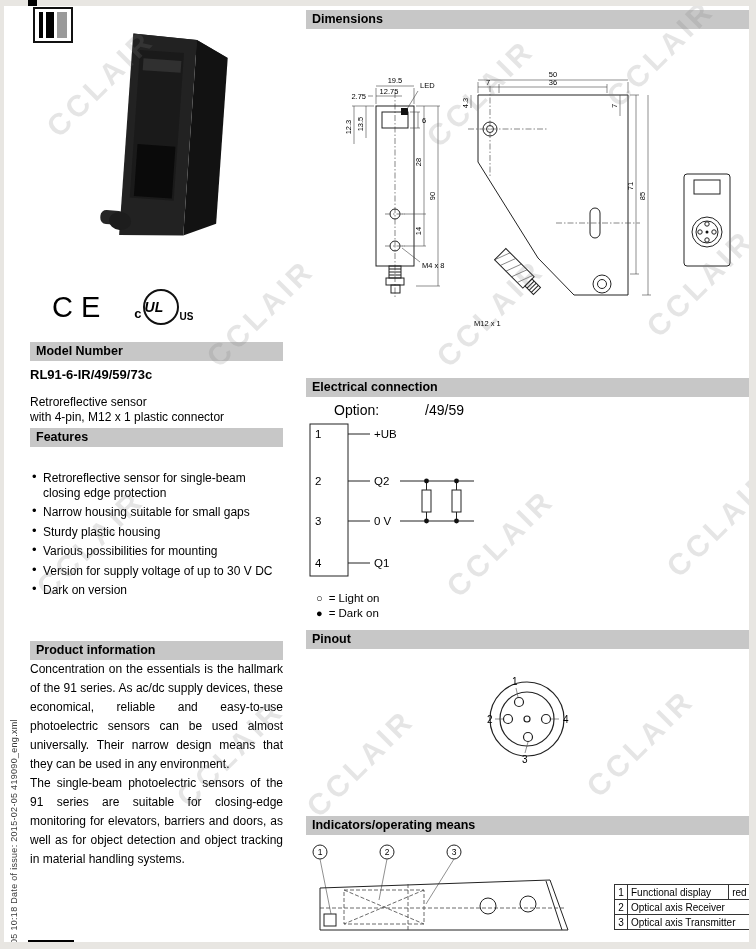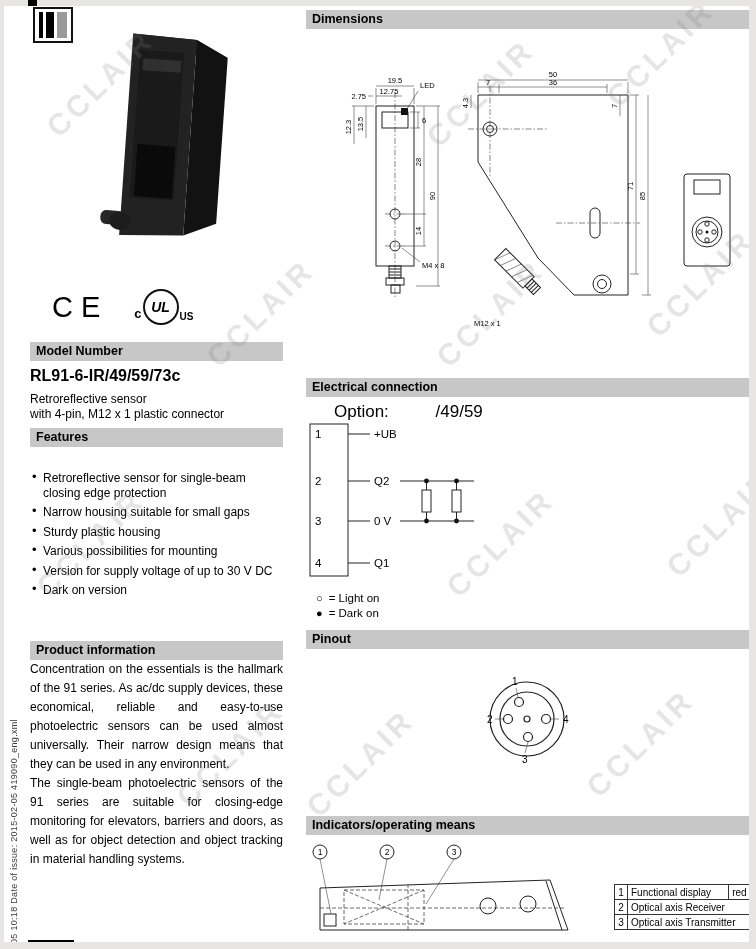--- a/index.html
+++ b/index.html
@@ -27,53 +27,53 @@
   .logo { position:absolute; left:33px; top:7px; width:40px; height:36px; border:2px solid #111; background:#fff; }
   .logo .b1 { position:absolute; left:4px; top:3px; width:4px; height:26px; background:#000; }
   .logo .b2 { position:absolute; left:11px; top:3px; width:8px; height:26px; background:#000; }
   .logo .b3 { position:absolute; left:22px; top:3px; width:10px; height:26px; background:#9a9a9a; }
 
   
   .section { position:absolute; left:30px; width:253px; }
   .section-r { position:absolute; left:306px; width:457px; }
   .hdr { background:#c7c7c7; height:19px; line-height:19px; font-size:12.5px; font-weight:bold; padding-left:6px; }
   .txt { font-size:12px; line-height:14.5px; }
-  .model-value { font-size:16px; font-weight:bold; margin:6px 0 7px 0; }
+  .model-value { font-size:13px; font-weight:bold; margin:6px 0 13px 0; }
 
   .feat-list { list-style:none; margin-top:24px; }
   .feat-list li { position:relative; padding-left:13px; margin-bottom:5px; font-size:12px; line-height:14.5px; }
   .feat-list li::before { content:"\2022"; position:absolute; left:2px; top:-1px; font-size:13px; }
 
   .pinfo p { font-size:12px; line-height:19px; text-align:justify; margin-top:0; }
 
   
   .marks { position:absolute; left:52px; top:284px; width:210px; height:46px; display:flex; align-items:center; gap:26px; }
   .ce { font-size:29px; letter-spacing:8px; font-weight:500; }
   .ul-wrap { display:flex; align-items:flex-end; }
   .ul-c { font-size:13px; font-weight:bold; margin-right:1px; margin-bottom:4px; }
-  .ul-circle { width:36px; height:36px; border:2.5px solid #111; border-radius:50%; display:flex; align-items:center; justify-content:center; }
+  .ul-circle { width:36px; height:36px; border:2.5px solid #111; border-radius:50%; display:flex; align-items:center; }
   .ul-txt { font-size:14px; font-weight:bold; font-style:italic; }
   .ul-us { font-size:10px; font-weight:bold; margin-left:1px; margin-bottom:3px; }
 
   
   svg { overflow:visible; }
   .ln { stroke:#222; stroke-width:1; fill:none; }
   .ln2 { stroke:#222; stroke-width:1.2; fill:none; }
   .dim { stroke:#444; stroke-width:0.6; fill:none; }
   .dash { stroke:#555; stroke-width:0.7; fill:none; stroke-dasharray:6 2 1.5 2; }
   .dsh2 { stroke:#444; stroke-width:0.8; fill:none; stroke-dasharray:4 2; }
   .blk { fill:#111; stroke:none; }
   .t { font-size:7.5px; fill:#000; font-family:"Liberation Sans",sans-serif; }
   .tm { text-anchor:middle; }
   .te { text-anchor:end; }
   .et { font-size:11.5px; fill:#000; font-family:"Liberation Sans",sans-serif; }
   .pt { font-size:10px; fill:#000; font-family:"Liberation Sans",sans-serif; }
   .ct { font-size:8.5px; fill:#000; text-anchor:middle; font-family:"Liberation Sans",sans-serif; }
 
-  .opt-row { position:absolute; top:24px; left:28px; font-size:17px; }
+  .opt-row { position:absolute; top:24px; left:28px; font-size:14px; }
   .opt-row .val { margin-left:42px; }
   .legend-row { position:absolute; font-size:11.5px; display:flex; gap:6px; align-items:center; }
   .lsym { font-size:11px; }
 
   
   .ind-table { border-collapse:collapse; font-size:10px; background:#fff; }
   .ind-table td { border:1px solid #333; padding:1px 3px; height:15px; vertical-align:middle; }
   .ind-table .c1 { width:13px; text-align:center; }
   .ind-table .c2 { width:102px;margin-left:48px; }
   .ind-table .c3 { width:34px; }

